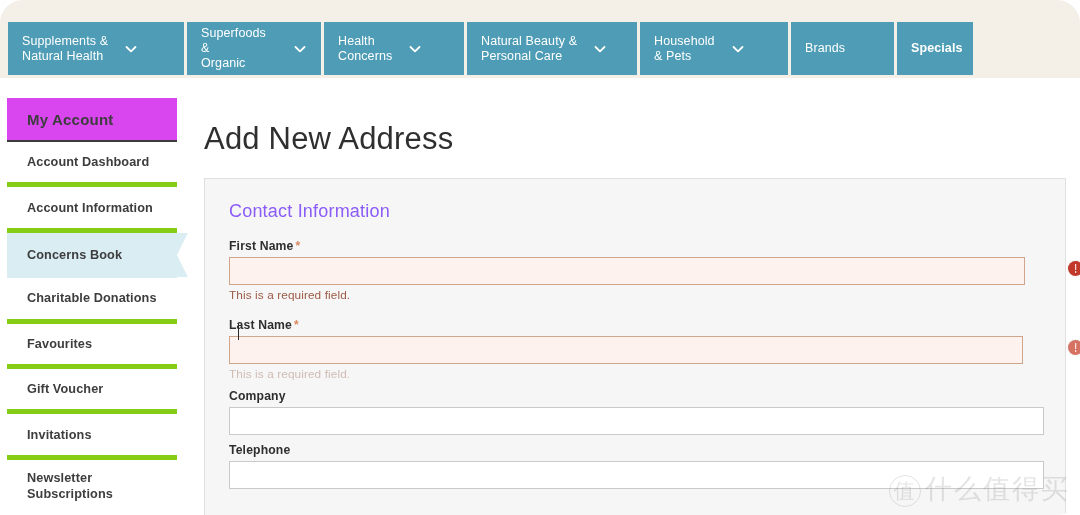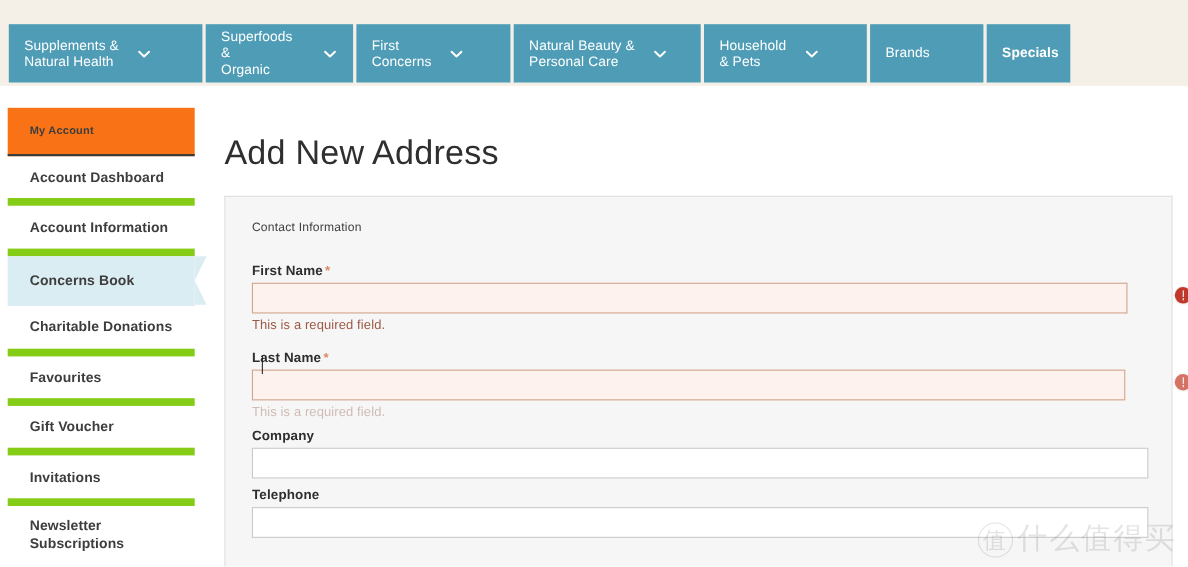--- a/index.html
+++ b/index.html
@@ -10,20 +10,21 @@
     background: #ffffff;
     font-family: "Liberation Sans", sans-serif;
   }
 
   #page {
     position: relative;
     width: 1080px;
     height: 515px;
     background: #ffffff;
     overflow: hidden;
+    border-radius: 23px;
   }
 
   
   .nav-strip {
     position: absolute;
     left: 0; top: 0;
     width: 1080px;
     height: 78px;
     background: #f4efe7;
   }
@@ -68,41 +69,41 @@
   .nav-item.w6 { width: 103px; }
   .nav-item.w7 { width: 76px; font-weight: bold; }
 
   
   .sidebar {
     position: absolute;
     left: 7px; top: 98px;
     width: 170px;
   }
   .side-head {
-    background: #f97316;
+    background: #d946ef;
     border-bottom: 2px solid #3c3c3c;
     height: 44px;
     display: flex;
     align-items: center;
     padding-left: 20px;
-    font-size: 10px;
+    font-size: 15px;
     font-weight: bold;
     color: #3d3d3d;
     letter-spacing: .2px;
   }
   .side-item {
     position: relative;
     height: 45.4px;
     display: flex;
     align-items: center;
     padding-left: 20px;
     font-size: 12.7px;
     font-weight: bold;
     color: #3d3d3d;
-    border-bottom: 7px solid #84cc16;
+    border-bottom: 5px solid #84cc16;
     letter-spacing: .1px;
     cursor: pointer;
     white-space: pre-line;
     line-height: 16px;
   }
   .side-item.tall { height: 52px; border-bottom: none; }
   .side-item.active {
     background: #daedf3;
     border-bottom: 1px solid #daedf3;
   }
@@ -134,22 +135,22 @@
     left: 204px; top: 178px;
     width: 862px;
     height: 337px;
     background: #f6f6f6;
     border: 1px solid #e0e0e0;
     border-bottom: none;
   }
   .fieldset-legend {
     position: absolute;
     left: 24px; top: 22px;
-    font-size: 11px;
-    color: #404040;
+    font-size: 18px;
+    color: #8b5cf6;
     letter-spacing: .2px;
   }
 
   .form {
     position: absolute;
     left: 24px; top: 60px;
     width: 820px;
   }
   .field { position: relative; }
   .flabel {
@@ -270,21 +271,21 @@
         <span class="nav-label">Superfoods &amp;
 Organic</span>
         <span class="nav-chev">
           <svg width="14" height="14" viewBox="0 0 14 14">
               <path d="M2.5 5 L7 9.4 L11.5 5" fill="none" stroke="#ffffff" stroke-width="1.8" stroke-linecap="round" stroke-linejoin="round"></path>
             </svg>
         </span>
       </div>
 
       <div class="nav-item w3">
-        <span class="nav-label">First
+        <span class="nav-label">Health
 Concerns</span>
         <span class="nav-chev">
           <svg width="14" height="14" viewBox="0 0 14 14">
               <path d="M2.5 5 L7 9.4 L11.5 5" fill="none" stroke="#ffffff" stroke-width="1.8" stroke-linecap="round" stroke-linejoin="round"></path>
             </svg>
         </span>
       </div>
 
       <div class="nav-item w4">
         <span class="nav-label">Natural Beauty &amp;

